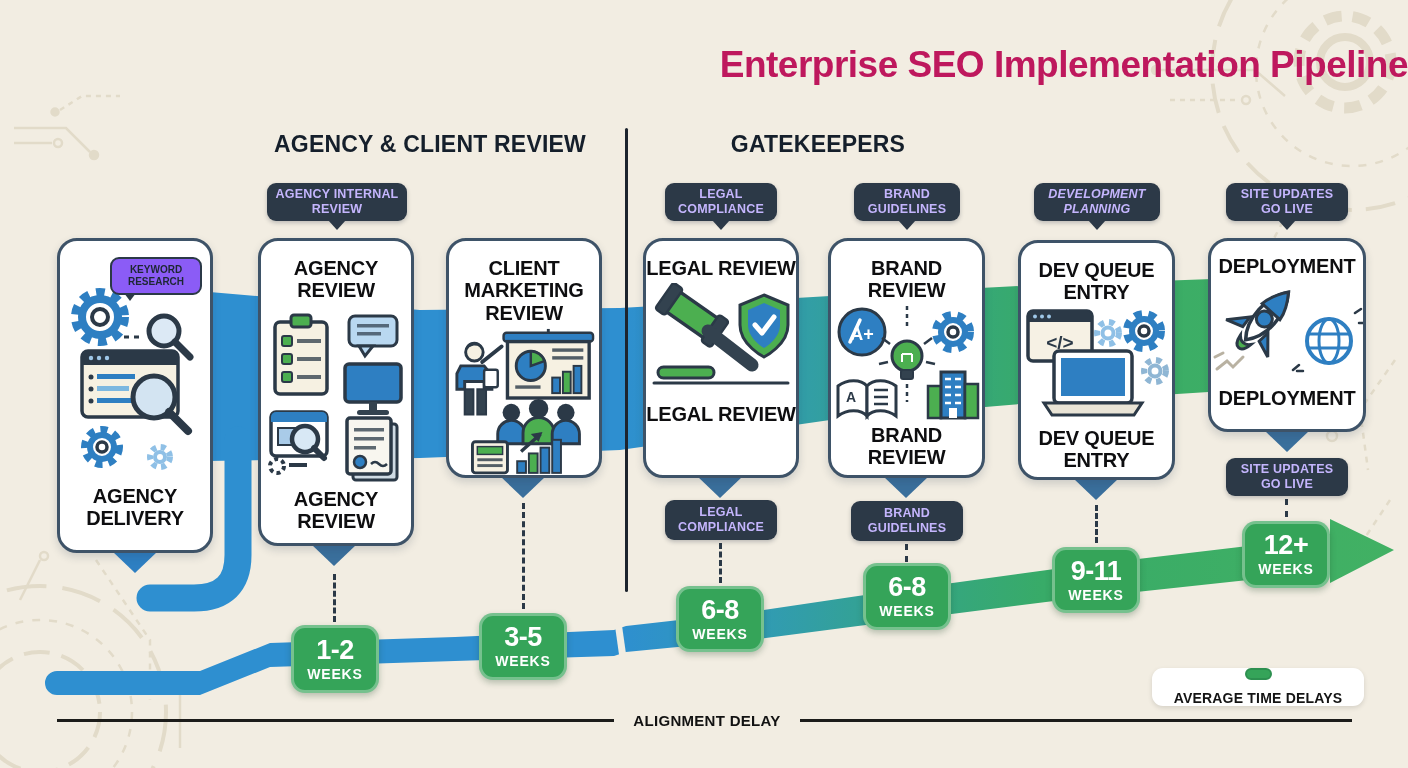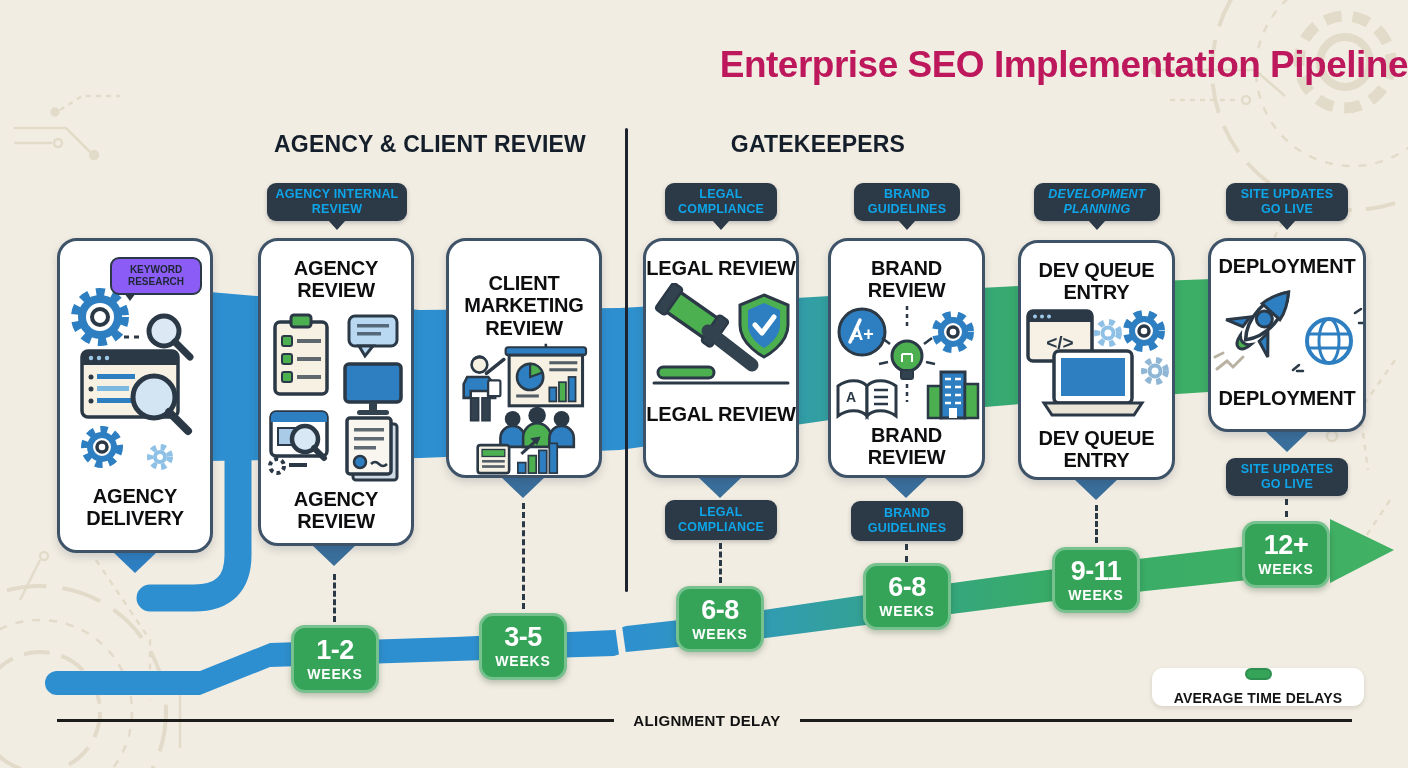--- a/index.html
+++ b/index.html
@@ -14,21 +14,21 @@
     width:100%;text-align:right;top:44px;left:0;
     font-size:37px;font-weight:800;color:#be185d;letter-spacing:-0.5px;
   }
   .section-header{
     font-size:23px;font-weight:800;color:#151f2b;letter-spacing:0.2px;
     transform:translateX(-50%);white-space:nowrap;
   }
   .divider{width:3px;background:#1d242e;border-radius:2px;}
   
   .tag{
-    background:#2c3947;color:#0ea5e9;border-radius:9px;
+    background:#2c3947;color:#c4b5fd;border-radius:9px;
     display:flex;align-items:center;justify-content:center;text-align:center;
     font-size:12.5px;font-weight:700;line-height:1.18;letter-spacing:0.2px;
     padding:4px 6px;box-sizing:border-box;
     box-shadow:0 2px 4px rgba(30,40,55,.25);z-index:5;
   }
   .tag.pointer-down::after{
     content:"";position:absolute;left:50%;bottom:-9px;transform:translateX(-50%);
     border-left:9px solid transparent;border-right:9px solid transparent;
     border-top:10px solid #2c3947;
   }
@@ -236,21 +236,21 @@
     <div class="card-title" style="margin-top:4px;">AGENCY REVIEW</div>
   </div>
   <div class="abs card-pointer" style="left:311px;top:544px;"></div>
   <div class="abs dash-v" style="left:333px;top:574px;height:48px;"></div>
   <div class="abs badge" style="left:291px;top:625px;width:88px;height:68px;">
     <span class="wk-num">1-2</span>
     <span class="wk-unit">WEEKS</span>
   </div>
 
   <div class="abs card" style="left:446px;top:238px;width:156px;height:240px;">
-    <div class="card-title" style="margin-top:31px;">CLIENT MARKETING REVIEW</div>
+    <div class="card-title" style="margin-top:16px;">CLIENT MARKETING REVIEW</div>
     <svg width="150" height="152" viewBox="0 0 150 152" style="margin-top:3px;">
       <g>
         <line x1="100" y1="2" x2="100" y2="8" stroke="#2b3947" stroke-width="3"></line>
         <rect x="54" y="6" width="92" height="9" rx="3" fill="#2e7fc2" stroke="#2b3947" stroke-width="2.5"></rect>
         <rect x="58" y="15" width="84" height="58" fill="#f6f1e2" stroke="#2b3947" stroke-width="3.5"></rect>
         <circle cx="82" cy="40" r="15" fill="#2e7fc2" stroke="#2b3947" stroke-width="3"></circle>
         <path d="M82 40 L82 25 A15 15 0 0 1 96 35 Z" fill="#4caf50" stroke="#2b3947" stroke-width="2.5"></path>
         <rect x="104" y="22" width="32" height="3.5" fill="#2b3947" opacity="0.8"></rect>
         <rect x="104" y="30" width="32" height="3.5" fill="#2b3947" opacity="0.8"></rect>
         <rect x="104" y="52" width="8" height="16" fill="#2e7fc2" stroke="#2b3947" stroke-width="2"></rect>

